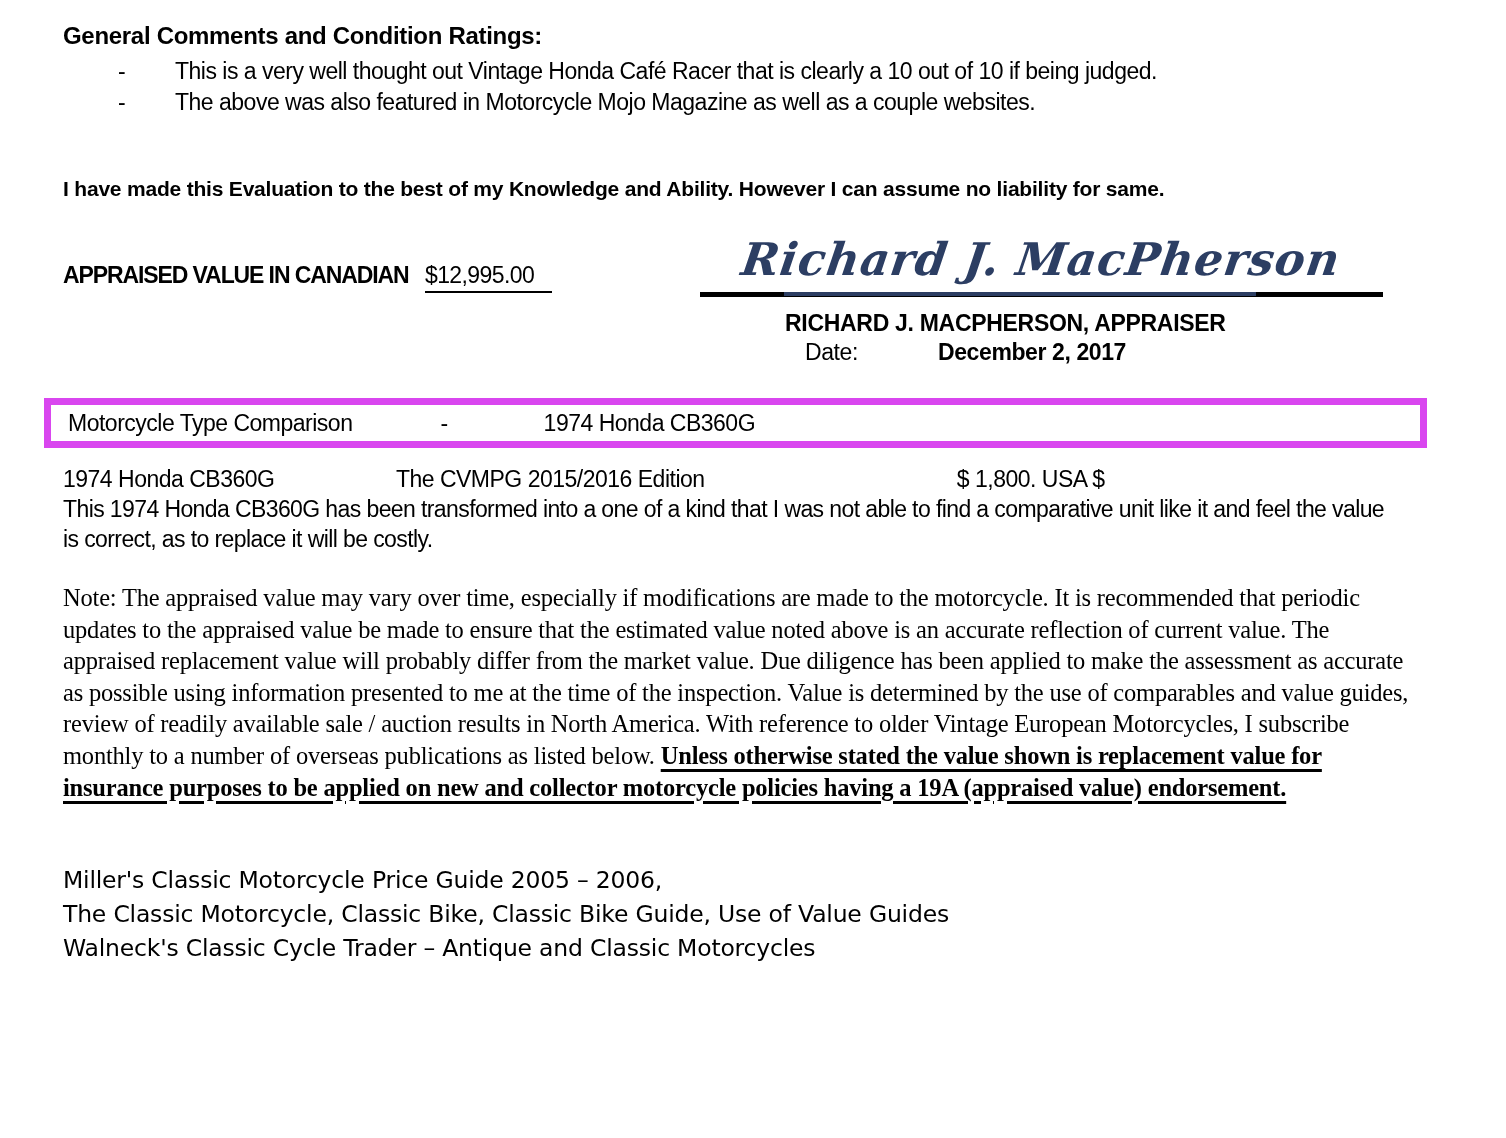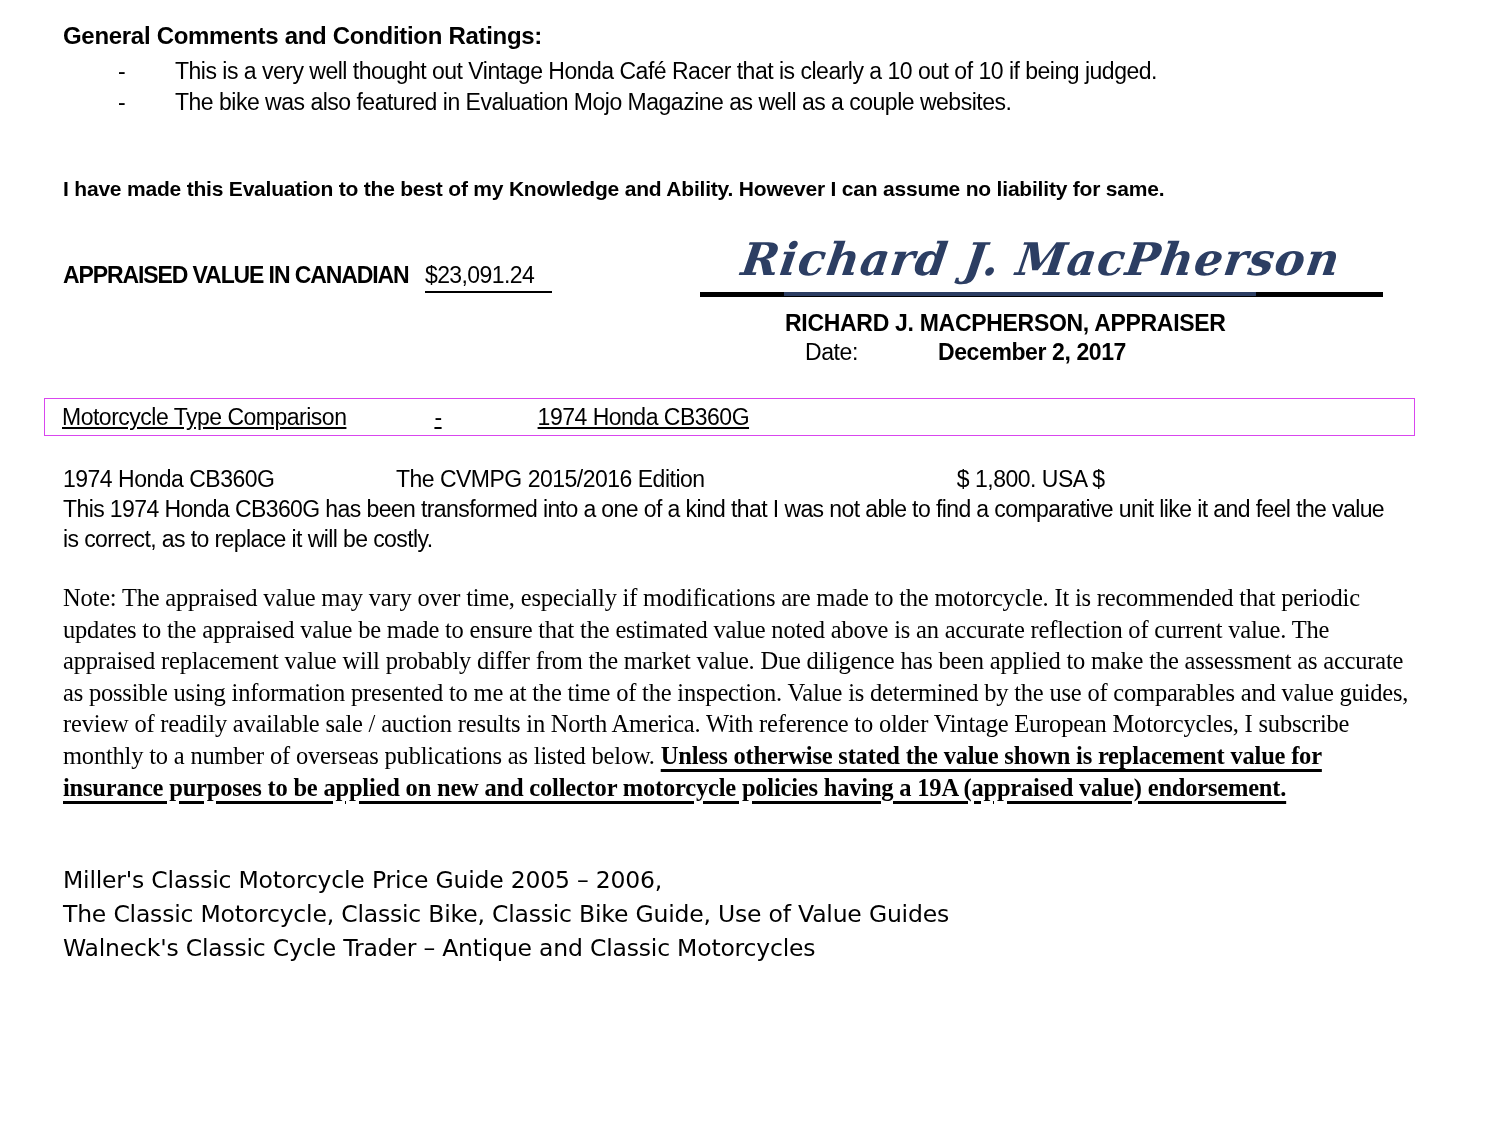--- a/index.html
+++ b/index.html
@@ -36,22 +36,22 @@
     font-family:"DejaVu Serif",serif;font-style:italic;font-weight:bold;
     font-size:45px;color:#2c3e63;transform:skewX(-8deg);letter-spacing:1px;white-space:nowrap;}
   #sig-line{left:700px;top:292px;width:683px;height:5px;background:#000000;}
   #sig-line-accent{position:absolute;left:84px;top:0;width:472px;height:4px;background:#2c3e63;}
   #appraiser-name{left:785px;top:310px;font-size:23px;font-weight:bold;letter-spacing:-0.3px;white-space:nowrap;}
   #date-row{left:805px;top:339px;font-size:23px;letter-spacing:-0.4px;white-space:nowrap;}
   #date-label{display:inline-block;width:133px;}
   #date-value{font-weight:bold;}
 
   
-  #comparison-box{left:44px;top:398px;width:1352px;height:36px;border:1px solid #d946ef;
-    display:flex;align-items:center;padding-left:17px;font-size:23px;letter-spacing:-0.5px;white-space:nowrap;text-decoration:underline;}
+  #comparison-box{left:44px;top:398px;width:1352px;height:36px;border:7px solid #d946ef;
+    display:flex;align-items:center;padding-left:17px;font-size:23px;letter-spacing:-0.5px;white-space:nowrap;}
   #comparison-sep{margin-left:88px;}
   #comparison-subject{margin-left:96px;}
 
   
   #comparison-row{left:63px;top:466px;font-size:23px;letter-spacing:-0.5px;white-space:nowrap;}
   #comp-model{display:inline-block;width:327px;}
   #comp-guide{display:inline-block;width:555px;}
   #commentary{left:63px;top:495px;width:1340px;font-size:23px;letter-spacing:-0.6px;line-height:29.5px;}
 
   
@@ -70,29 +70,29 @@
 
   <div id="heading" class="abs">General Comments and Condition Ratings:</div>
 
   <div id="bullets" class="abs">
     <div class="bullet-row">
       <span class="bullet-marker">-</span>
       <span class="bullet-text">This is a very well thought out Vintage Honda Café Racer that is clearly a 10 out of 10 if being judged.</span>
     </div>
     <div class="bullet-row">
       <span class="bullet-marker">-</span>
-      <span class="bullet-text">The bike was also featured in Evaluation Mojo Magazine as well as a couple websites.</span>
+      <span class="bullet-text">The above was also featured in Motorcycle Mojo Magazine as well as a couple websites.</span>
     </div>
   </div>
 
   <div id="disclaimer" class="abs">I have made this Evaluation to the best of my Knowledge and Ability. However I can assume no liability for same.</div>
 
   <div id="appraised-row" class="abs">
     <span id="appraised-label">APPRAISED VALUE IN CANADIAN</span>
-    <span id="appraised-value">$23,091.24</span>
+    <span id="appraised-value">$12,995.00</span>
   </div>
 
   <div id="signature" class="abs">Richard J. MacPherson</div>
 
   <div id="sig-line" class="abs">
     <div id="sig-line-accent"></div>
   </div>
 
   <div id="appraiser-name" class="abs">RICHARD J. MACPHERSON, APPRAISER</div>
 

